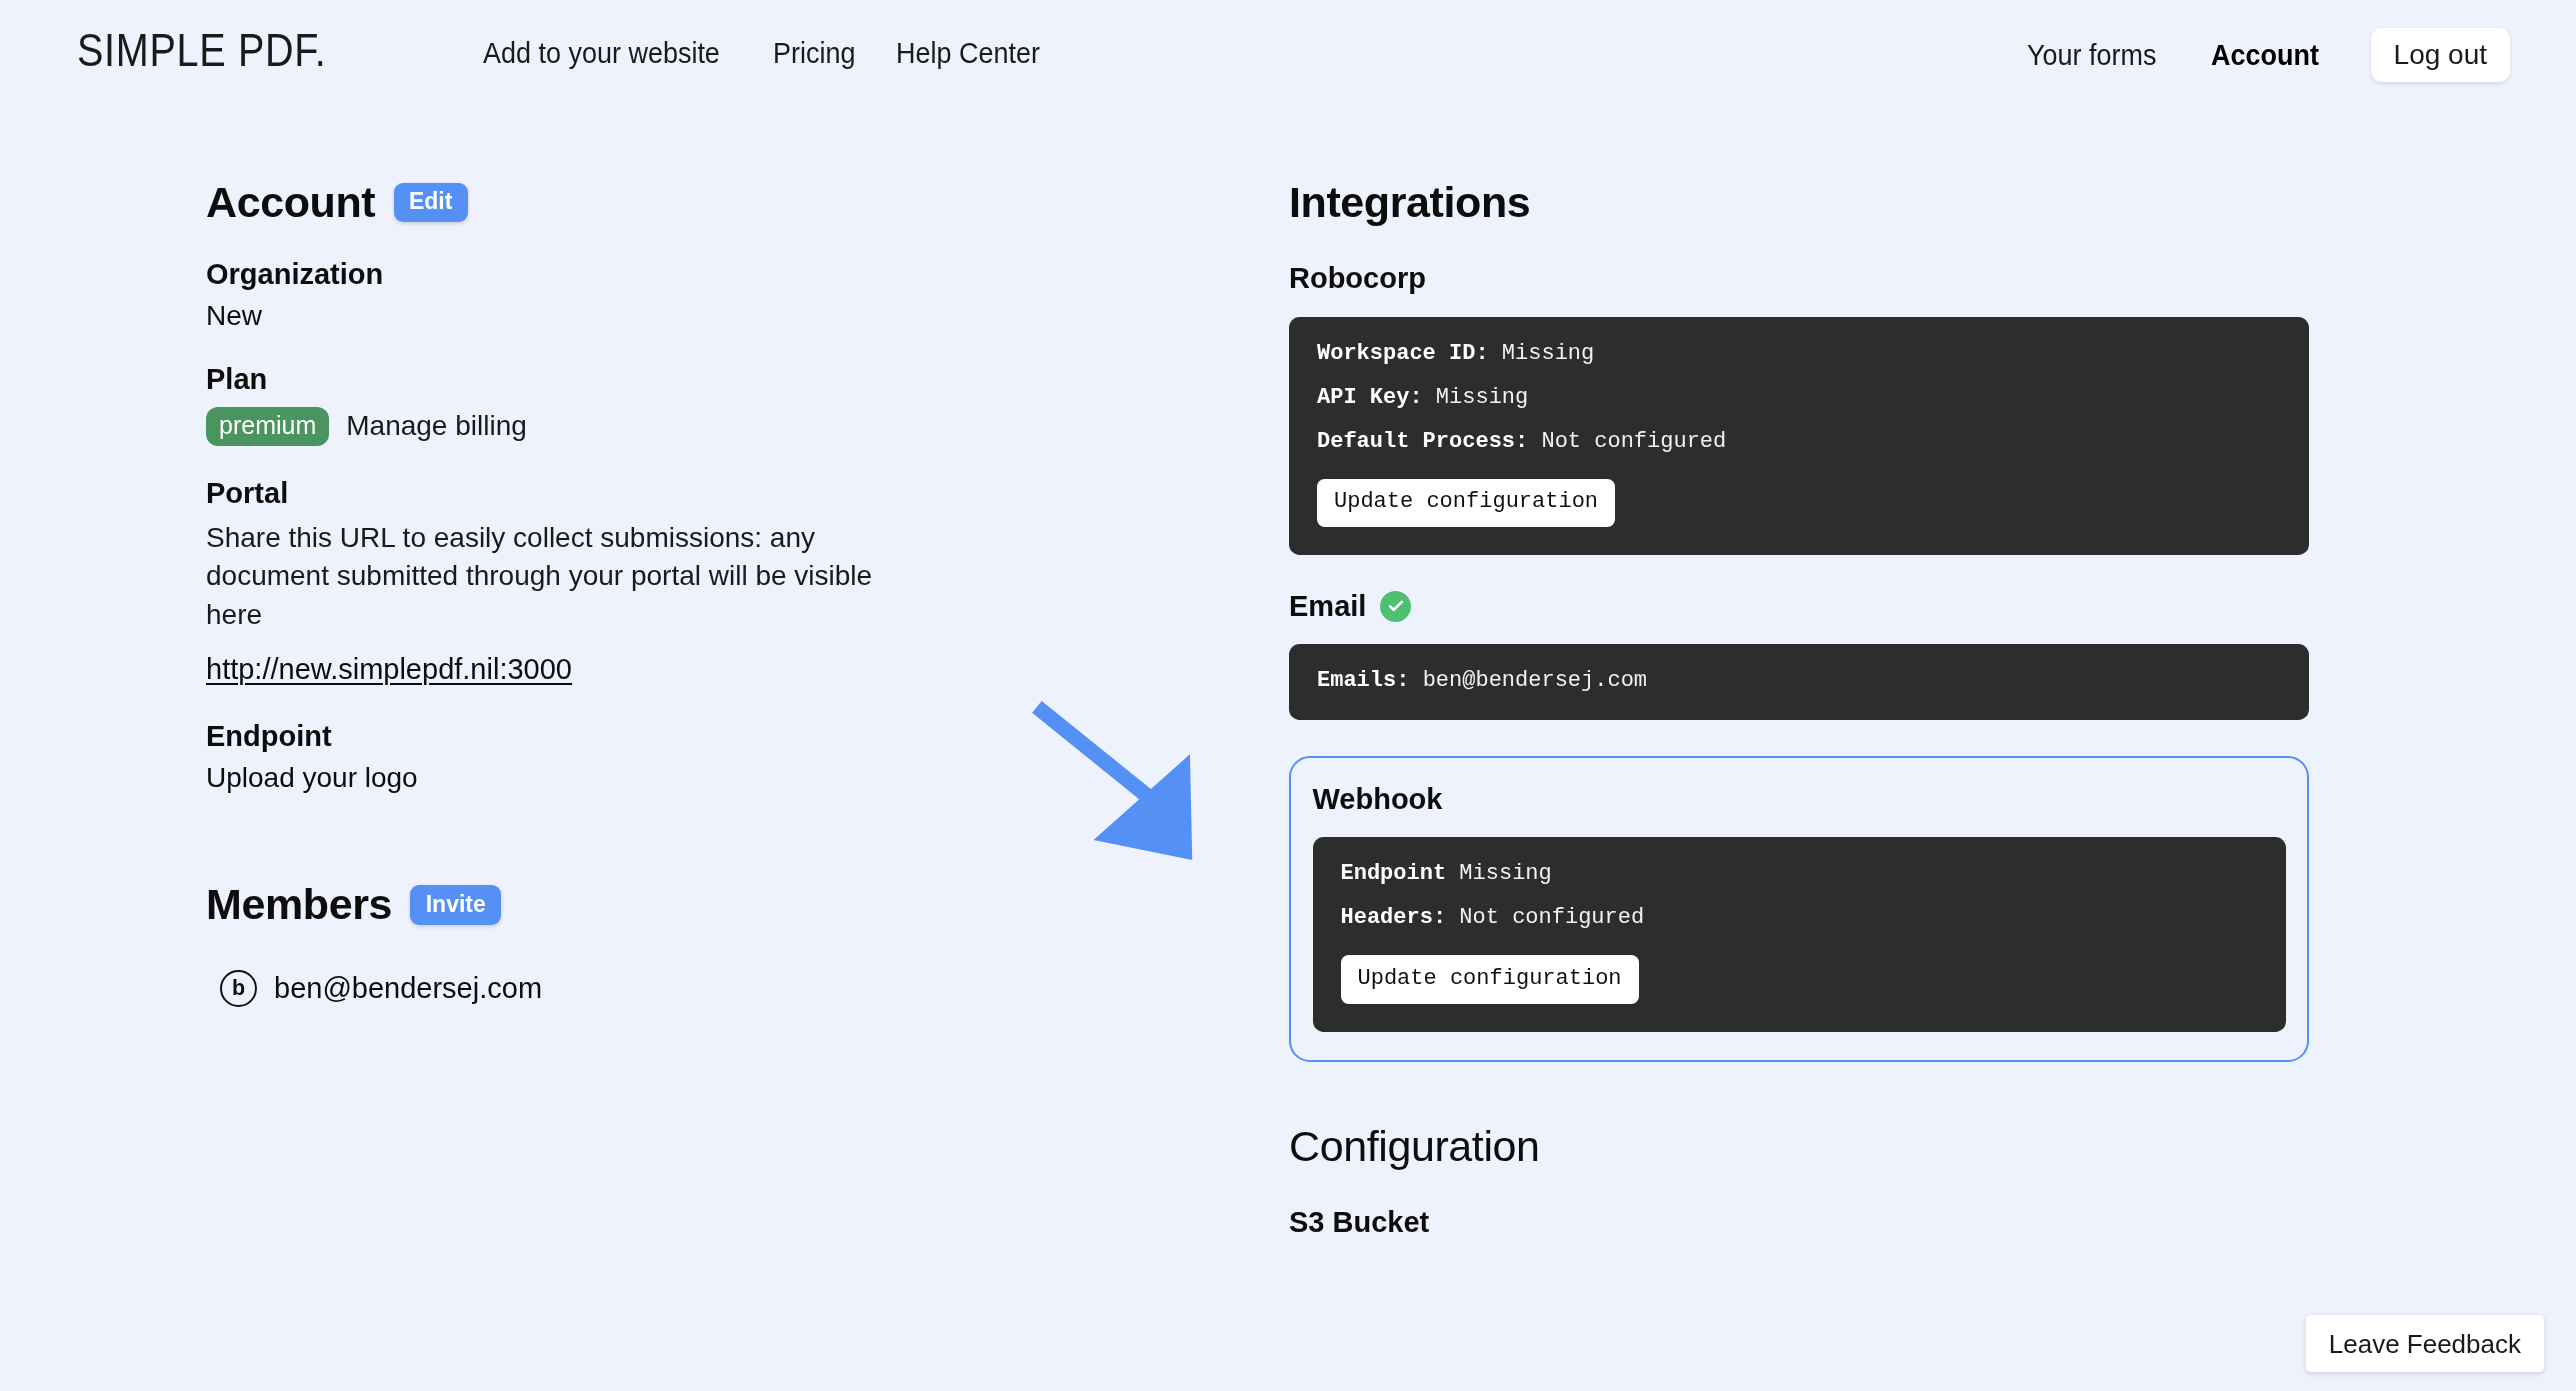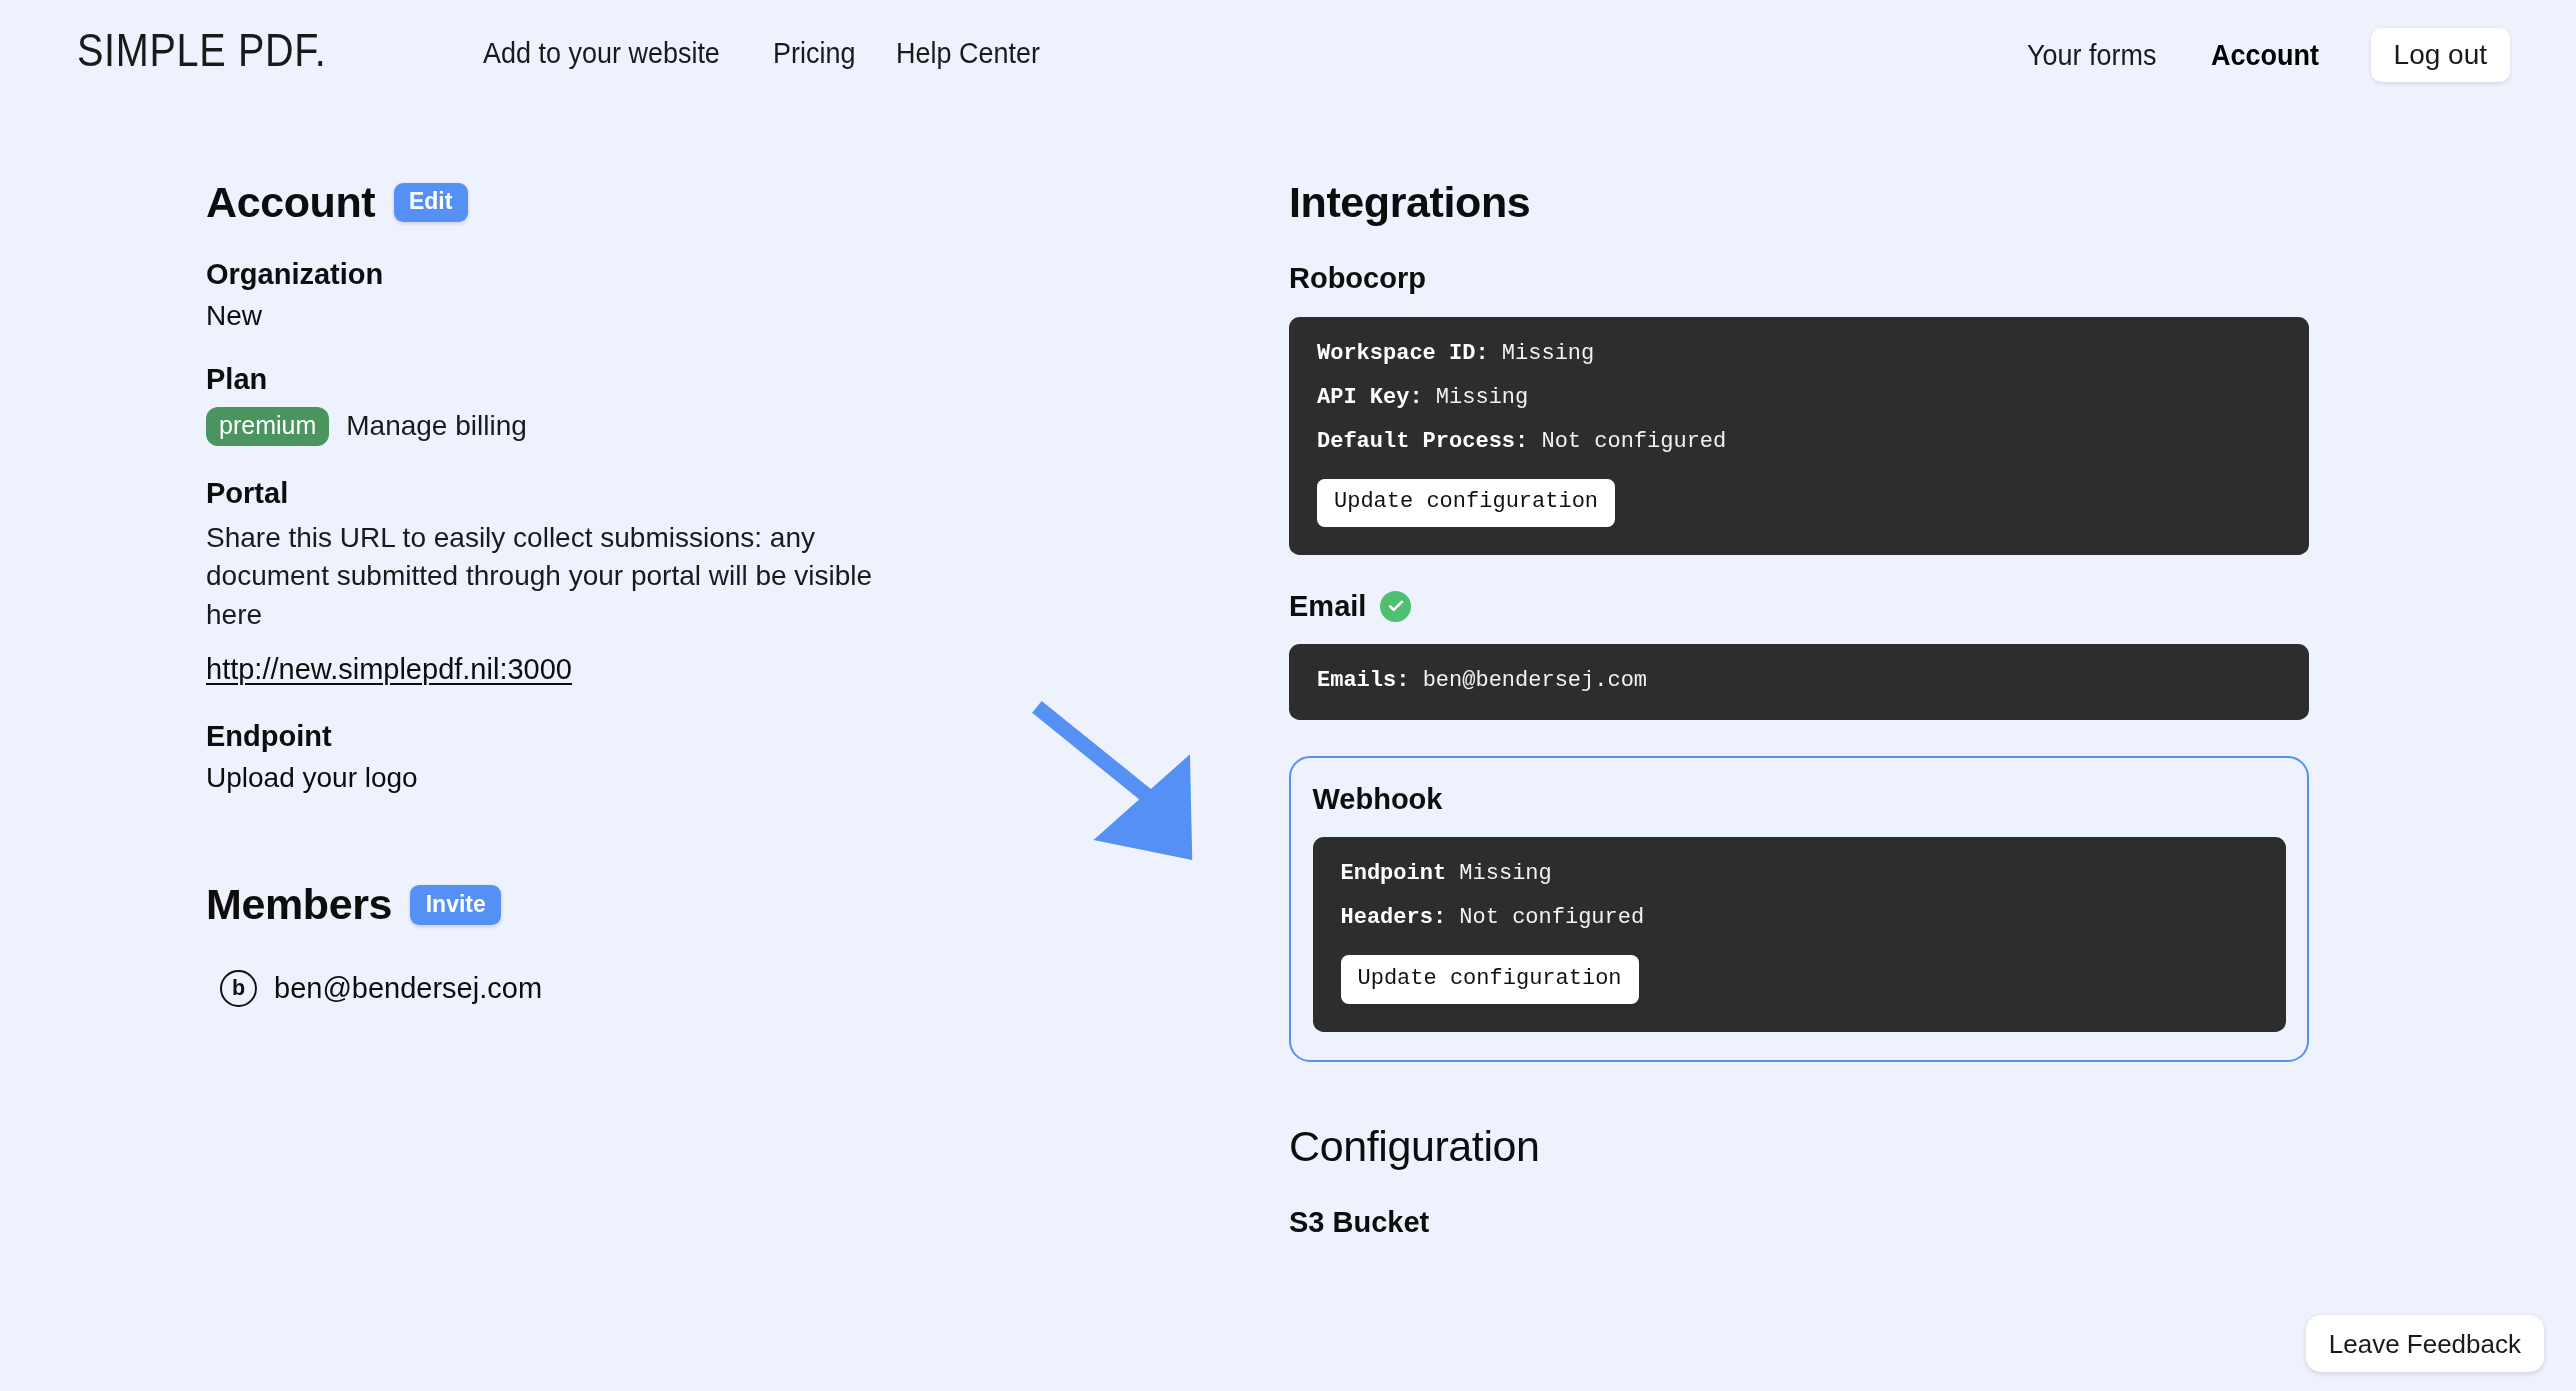--- a/index.html
+++ b/index.html
@@ -297,21 +297,21 @@
     pointer-events: none;
   }
 
   
   .feedback-btn {
     position: absolute;
     right: 32px;
     bottom: 20px;
     background: #ffffff;
     border: none;
-    border-radius: 15px;
+    border-radius: 5px;
     padding: 15.3px 23px;
     font-family: "Liberation Sans", sans-serif;
     font-size: 26px;
     color: #1a1a1a;
     box-shadow: 0 1.5px 5.4px rgba(0,0,0,0.13);
     cursor: pointer;
     line-height: 1;
     white-space: nowrap;
   }
 </style>

